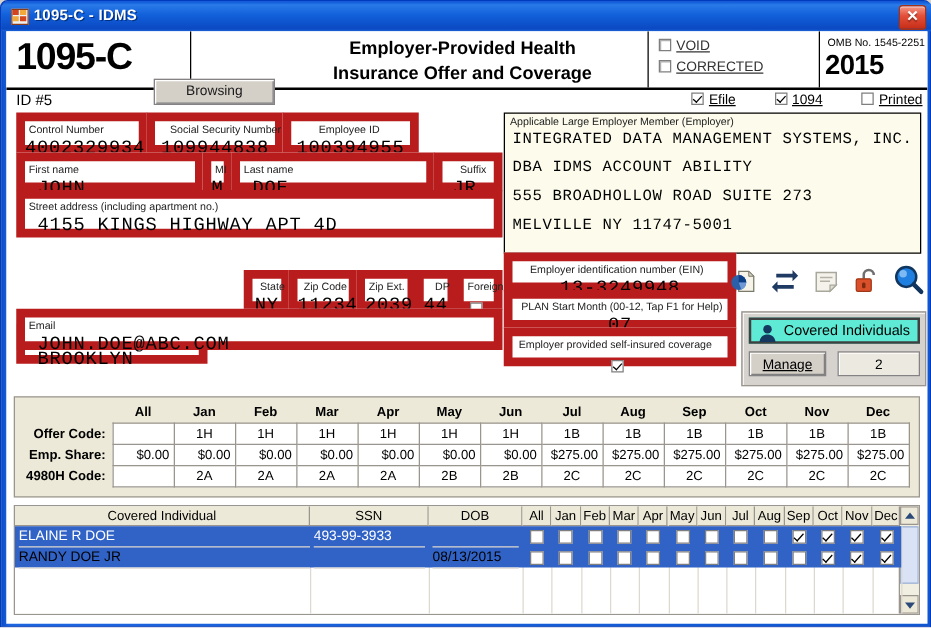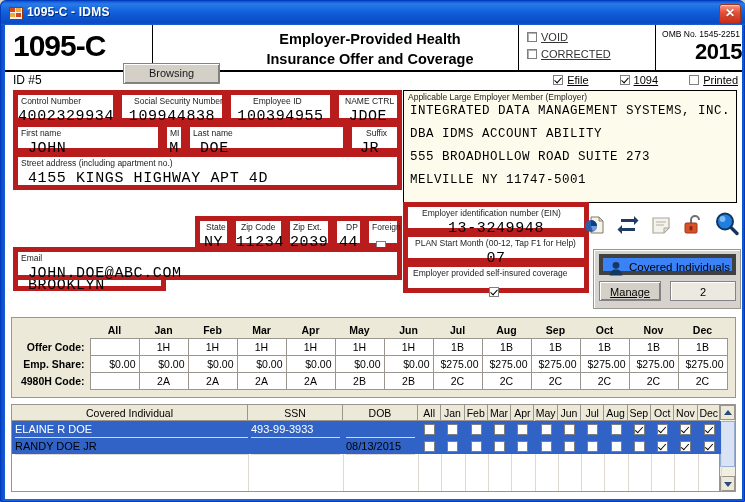--- a/index.html
+++ b/index.html
@@ -62,53 +62,53 @@
     box-shadow:inset 1px 1px 0 #fff,inset -1px -1px 0 #808080;
     font-size:11px;color:#1a1a1a;text-align:center;line-height:19px;cursor:pointer;
   }
   .m-title{position:absolute;left:220px;top:4px;width:290px;text-align:center;
     font-size:14.5px;font-weight:bold;color:#000;line-height:20px;}
   .m-sep2{position:absolute;left:513px;top:0;width:1px;height:45px;background:#000;}
   .m-checks{position:absolute;left:522px;top:6px;}
   .m-chkrow{position:relative;height:17px;font-size:11px;color:#333;white-space:nowrap;}
   .m-sep3{position:absolute;left:650px;top:0;width:1px;height:45px;background:#000;}
   .m-omb{position:absolute;left:655px;top:4px;width:82px;text-align:center;font-size:8.5px;color:#000;}
-  .m-year{position:absolute;left:655px;top:14px;width:82px;text-align:right;font-size:22px;font-weight:bold;color:#000;letter-spacing:-.5px;}
+  .m-year{position:absolute;left:655px;top:14px;width:82px;text-align:left;font-size:22px;font-weight:bold;color:#000;letter-spacing:-.5px;}
   
   .cb{display:inline-block;width:10px;height:10px;background:#fff;
     border:1px solid #7f7f7f;box-shadow:inset 1px 1px 0 #b0b0b0;
     vertical-align:-1px;position:relative;margin-right:4px;cursor:pointer;box-sizing:border-box;}
   .cb.on:after{content:"";position:absolute;left:2px;top:0px;width:3px;height:6px;
     border:solid #000;border-width:0 1.6px 1.6px 0;transform:rotate(42deg);}
   .cb.flat{box-shadow:none;}
   .u{text-decoration:underline;}
   
   .idrow{position:absolute;left:0;top:47px;width:737px;height:17px;}
   .id-label{position:absolute;left:8px;top:1px;font-size:12px;color:#000;}
   .id-checks{position:absolute;right:4px;top:2px;font-size:11px;color:#000;white-space:nowrap;}
   .id-checks span.grp{display:inline-block;margin-left:28px;}
   
-  .fbox{position:absolute;box-sizing:border-box;border:5px solid #b91c1c;background:#fff;}
+  .fbox{position:absolute;box-sizing:border-box;border:7px solid #b91c1c;background:#fff;}
   .flab{position:absolute;left:3px;top:1px;font-size:8.5px;color:#222;white-space:nowrap;}
   .fval{position:absolute;left:10px;top:13px;font-family:"Liberation Mono",monospace;
     font-size:15px;color:#000;white-space:nowrap;letter-spacing:.6px;}
   .fval.c{left:0;width:100%;text-align:center;}
   .emp-box{position:absolute;box-sizing:border-box;border:1px solid #000;background:#fdfbec;}
   .emp-lab{position:absolute;left:4px;top:1px;font-size:8.5px;color:#222;}
   .emp-line{position:absolute;left:6px;font-family:"Liberation Mono",monospace;
     font-size:12.5px;color:#000;white-space:nowrap;letter-spacing:.5px;}
   
   .tbicons{position:absolute;left:578px;top:188px;width:155px;height:28px;}
   .tbico{position:absolute;top:0;width:24px;height:24px;cursor:pointer;}
   
   .cipanel{position:absolute;left:588px;top:224px;width:148px;height:60px;
     background:#d6d3ce;border:1px solid #9a968f;box-sizing:border-box;
     box-shadow:inset 1px 1px 0 #fff;}
-  .ci-head{position:absolute;left:5px;top:4px;width:137px;height:21px;background:#3b82f6;
-    border:4px solid #404040;box-sizing:border-box;}
+  .ci-head{position:absolute;left:5px;top:4px;width:137px;height:21px;background:#5eead4;
+    border:2px solid #404040;box-sizing:border-box;}
   .ci-head span{position:absolute;left:26px;top:3px;font-size:11.5px;color:#000;}
   .ci-manage{position:absolute;left:5px;top:31px;width:62px;height:20px;
     background:#d4d0c8;border:1px solid #848284;box-sizing:border-box;
     box-shadow:inset 1px 1px 0 #fff,inset -1px -1px 0 #808080;
     font-size:11px;text-align:center;line-height:20px;color:#000;cursor:pointer;}
   .ci-count{position:absolute;left:76px;top:31px;width:66px;height:20px;
     background:#ece9e1;border:1px solid #848284;box-sizing:border-box;
     box-shadow:inset 1px 1px 0 #fff;
     font-size:11px;text-align:center;line-height:20px;color:#000;}
   
@@ -202,24 +202,20 @@
         <div class="flab">Control Number</div>
         <div class="fval c">4002329934</div>
       </div>
       <div class="fbox" style="left:112px;top:65px;width:110px;height:33px;">
         <div class="flab" style="left:12px;">Social Security Number</div>
         <div class="fval c">109944838</div>
       </div>
       <div class="fbox" style="left:221px;top:65px;width:109px;height:33px;">
         <div class="flab" style="left:22px;">Employee ID</div>
         <div class="fval c">100394955</div>
-      </div>
-      <div class="fbox" style="left:329px;top:65px;width:68px;height:33px;">
-        <div class="flab" style="left:6px;">NAME CTRL</div>
-        <div class="fval c">JDOE</div>
       </div>
 
       <div class="fbox" style="left:8px;top:97px;width:150px;height:31px;">
         <div class="flab">First name</div>
         <div class="fval">JOHN</div>
       </div>
       <div class="fbox" style="left:157px;top:97px;width:24px;height:31px;">
         <div class="flab">MI</div>
         <div class="fval c">M</div>
       </div>

